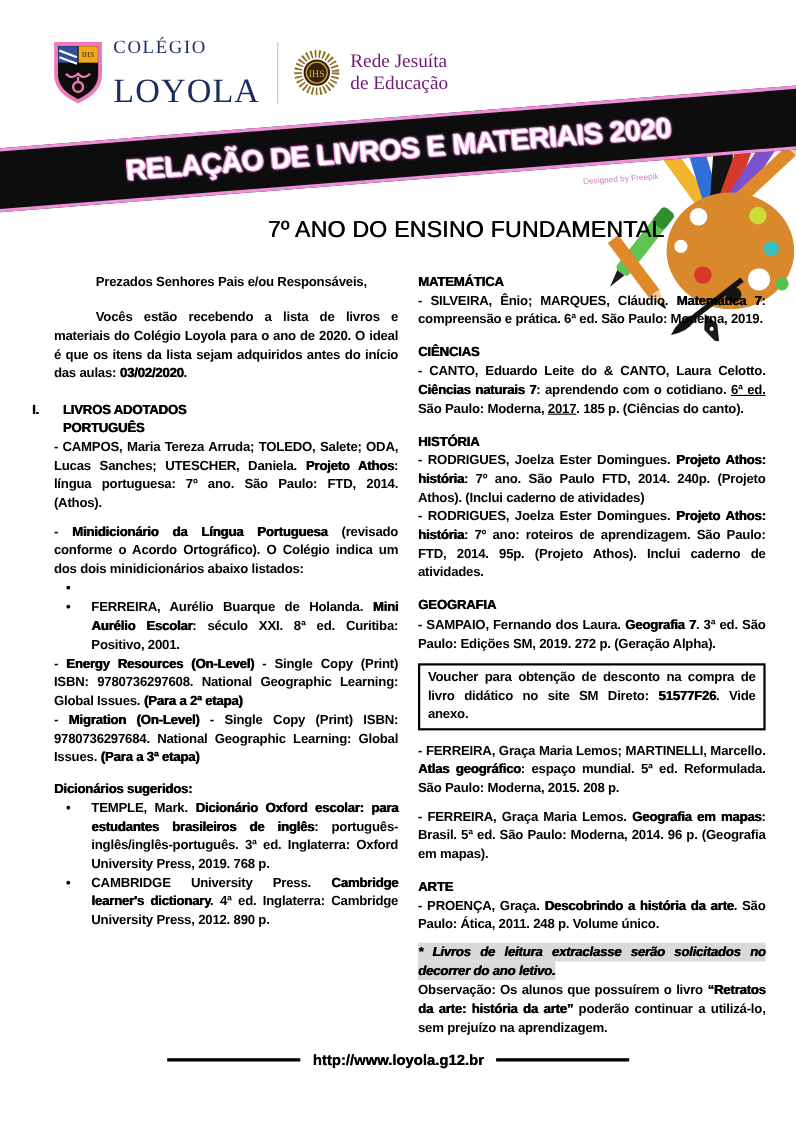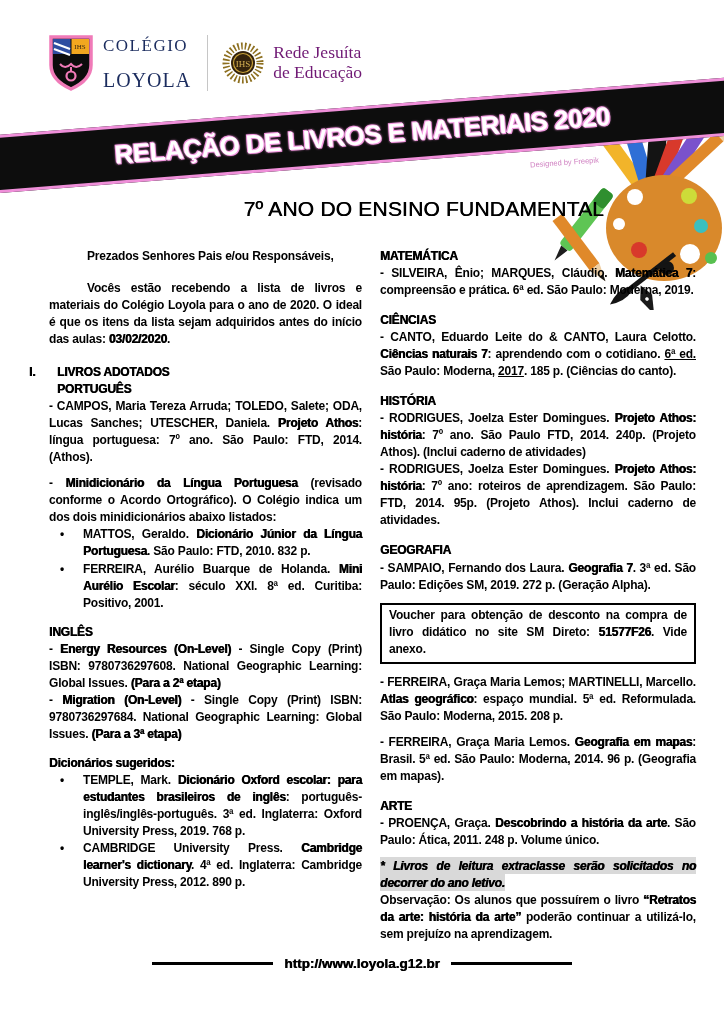--- a/index.html
+++ b/index.html
@@ -4,21 +4,21 @@
 <style>
   html,body{margin:0;padding:0;background:#9a9a9a;}
   .page{position:relative;width:724px;height:1024px;background:#ffffff;overflow:hidden;
         font-family:"Liberation Sans",sans-serif;color:#000;}
 
   
   .logo-row{position:absolute;left:48px;top:34px;display:flex;align-items:center;z-index:4;}
   .shield{width:46px;height:58px;}
   .school-name{margin-left:9px;color:#1b2c5e;font-family:"Liberation Serif",serif;line-height:1;}
   .sn-top{font-size:17px;letter-spacing:1.5px;}
-  .sn-bottom{font-size:20px;letter-spacing:1px;margin-top:16px;}
+  .sn-bottom{font-size:31px;letter-spacing:1px;margin-top:16px;}
   .logo-divider{width:1px;height:56px;background:#c6c6c6;margin:0 14px 0 16px;}
   .seal{width:42px;height:42px;}
   .network-name{margin-left:9px;font-family:"Liberation Serif",serif;font-size:17.5px;
                 color:#701a75;line-height:1.12;}
 
   
   .banner{position:absolute;left:-12px;top:102px;width:748px;height:52px;background:#0d0d0d;
           border-top:3px solid #ef8fd9;border-bottom:3px solid #ef8fd9;
           transform:rotate(-4.5deg);z-index:2;display:flex;align-items:center;justify-content:center;
           padding-right:110px;}
@@ -183,28 +183,26 @@
       <span class="adopted-h">
         <span class="heading">LIVROS ADOTADOS</span>
         <span class="heading">PORTUGUÊS</span>
       </span>
     </div>
     <p class="para mb-s"><span>- CAMPOS, Maria Tereza Arruda; TOLEDO, Salete; ODA, Lucas Sanches; UTESCHER, Daniela. </span><span class="sg-b">Projeto Athos</span><span>: língua portuguesa: 7º ano. São Paulo: FTD, 2014. (Athos).</span></p>
     <p class="para"><span>- </span><span class="sg-b">Minidicionário da Língua Portuguesa</span><span> (revisado conforme o Acordo Ortográfico). O Colégio indica um dos dois minidicionários abaixo listados:</span></p>
 
     <div class="bullet">
       <span class="bullet-dot">•</span>
-      <span class="bullet-body"><span>MATTOS, Geraldo. </span><span class="sg-b">Dicionário Júnior da Língua Portuguesa</span><span>. São Paulo: FTD, 2010. 832 p.</span></span>
     </div>
     <div class="bullet">
       <span class="bullet-dot">•</span>
       <span class="bullet-body"><span>FERREIRA, Aurélio Buarque de Holanda. </span><span class="sg-b">Mini Aurélio Escolar</span><span>: século XXI. 8ª ed. Curitiba: Positivo, 2001.</span></span>
     </div>
 
-    <p class="heading mt">INGLÊS</p>
     <p class="para"><span>- </span><span class="sg-b">Energy Resources (On-Level)</span><span> - Single Copy (Print) ISBN: 9780736297608. National Geographic Learning: Global Issues. </span><span class="sg-b">(Para a 2ª etapa)</span></p>
     <p class="para"><span>- </span><span class="sg-b">Migration (On-Level)</span><span> - Single Copy (Print) ISBN: 9780736297684. National Geographic Learning: Global Issues. </span><span class="sg-b">(Para a 3ª etapa)</span></p>
 
     <p class="heading mt">Dicionários sugeridos:</p>
     <div class="bullet">
       <span class="bullet-dot">•</span>
       <span class="bullet-body"><span>TEMPLE, Mark. </span><span class="sg-b">Dicionário Oxford escolar: para estudantes brasileiros de inglês</span><span>: português-inglês/inglês-português. 3ª ed. Inglaterra: Oxford University Press, 2019. 768 p.</span></span>
     </div>
     <div class="bullet">
       <span class="bullet-dot">•</span>

